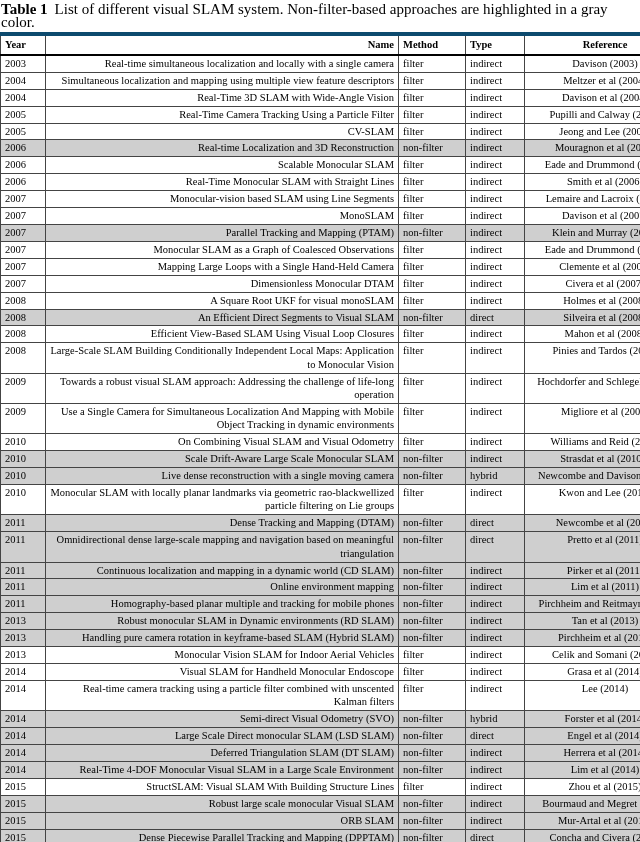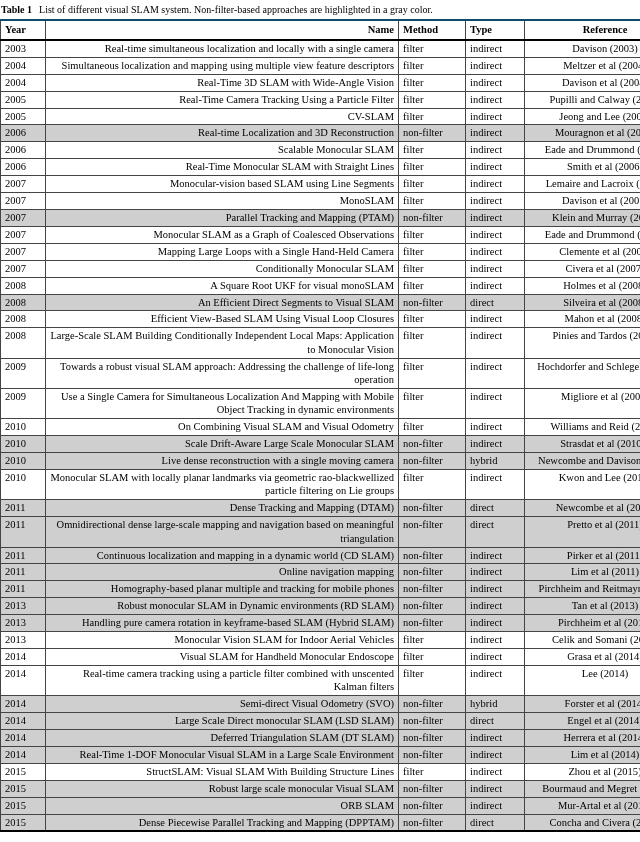--- a/index.html
+++ b/index.html
@@ -7,21 +7,21 @@
     width: 640px;
     height: 842px;
     background: #ffffff;
     color: #000000;
     font-family: "Liberation Serif", "DejaVu Serif", serif;
     overflow: hidden;
   }
   .page { width: 640px; }
 
   .caption {
-    font-size: 10px;
+    font-size: 15px;
     line-height: 13px;
     padding: 3px 2px 3px 1px;
   }
   .cap-label { font-weight: bold; margin-right: 7px; }
 
   table.slam {
     width: 640px;
     border-collapse: collapse;
     table-layout: fixed;
     font-size: 10.5px;
@@ -29,21 +29,21 @@
     border-bottom: 2px solid #000;
   }
   table.slam th, table.slam td {
     border: 1px solid #444;
     padding: 1px 4px 1.5px 4px;
     line-height: 13.4px;
     vertical-align: top;
     overflow: hidden;
   }
   table.slam thead th {
-    border-top: 2px solid #0c4a6e;
+    border-top: 4px solid #0c4a6e;
     border-bottom: 2px solid #000;
     font-weight: bold;
     padding-top: 2px;
     padding-bottom: 2.5px;
   }
   .col-year      { width: 36px;  text-align: left; }
   .col-name      { width: 344px; text-align: right; }
   .col-method    { width: 58px;  text-align: left; }
   .col-type      { width: 50px;  text-align: left; }
   .col-reference { width: 152px; text-align: center; }
@@ -156,21 +156,21 @@
         </tr>
         <tr>
           <td class="col-year">2007</td>
           <td class="col-name">Mapping Large Loops with a Single Hand-Held Camera</td>
           <td class="col-method">filter</td>
           <td class="col-type">indirect</td>
           <td class="col-reference">Clemente et al (2007)</td>
         </tr>
         <tr>
           <td class="col-year">2007</td>
-          <td class="col-name">Conditionally Monocular SLAM</td>
+          <td class="col-name">Dimensionless Monocular DTAM</td>
           <td class="col-method">filter</td>
           <td class="col-type">indirect</td>
           <td class="col-reference">Civera et al (2007)</td>
         </tr>
         <tr>
           <td class="col-year">2008</td>
           <td class="col-name">A Square Root UKF for visual monoSLAM</td>
           <td class="col-method">filter</td>
           <td class="col-type">indirect</td>
           <td class="col-reference">Holmes et al (2008)</td>
@@ -254,21 +254,21 @@
         </tr>
         <tr class="highlight">
           <td class="col-year">2011</td>
           <td class="col-name">Continuous localization and mapping in a dynamic world (CD SLAM)</td>
           <td class="col-method">non-filter</td>
           <td class="col-type">indirect</td>
           <td class="col-reference">Pirker et al (2011)</td>
         </tr>
         <tr class="highlight">
           <td class="col-year">2011</td>
-          <td class="col-name">Online navigation mapping</td>
+          <td class="col-name">Online environment mapping</td>
           <td class="col-method">non-filter</td>
           <td class="col-type">indirect</td>
           <td class="col-reference">Lim et al (2011)</td>
         </tr>
         <tr class="highlight">
           <td class="col-year">2011</td>
           <td class="col-name">Homography-based planar multiple and tracking for mobile phones</td>
           <td class="col-method">non-filter</td>
           <td class="col-type">indirect</td>
           <td class="col-reference">Pirchheim and Reitmayr (2011)</td>
@@ -324,21 +324,21 @@
         </tr>
         <tr class="highlight">
           <td class="col-year">2014</td>
           <td class="col-name">Deferred Triangulation SLAM (DT SLAM)</td>
           <td class="col-method">non-filter</td>
           <td class="col-type">indirect</td>
           <td class="col-reference">Herrera et al (2014)</td>
         </tr>
         <tr class="highlight">
           <td class="col-year">2014</td>
-          <td class="col-name">Real-Time 1-DOF Monocular Visual SLAM in a Large Scale Environment</td>
+          <td class="col-name">Real-Time 4-DOF Monocular Visual SLAM in a Large Scale Environment</td>
           <td class="col-method">non-filter</td>
           <td class="col-type">indirect</td>
           <td class="col-reference">Lim et al (2014)</td>
         </tr>
         <tr>
           <td class="col-year">2015</td>
           <td class="col-name">StructSLAM: Visual SLAM With Building Structure Lines</td>
           <td class="col-method">filter</td>
           <td class="col-type">indirect</td>
           <td class="col-reference">Zhou et al (2015)</td>

